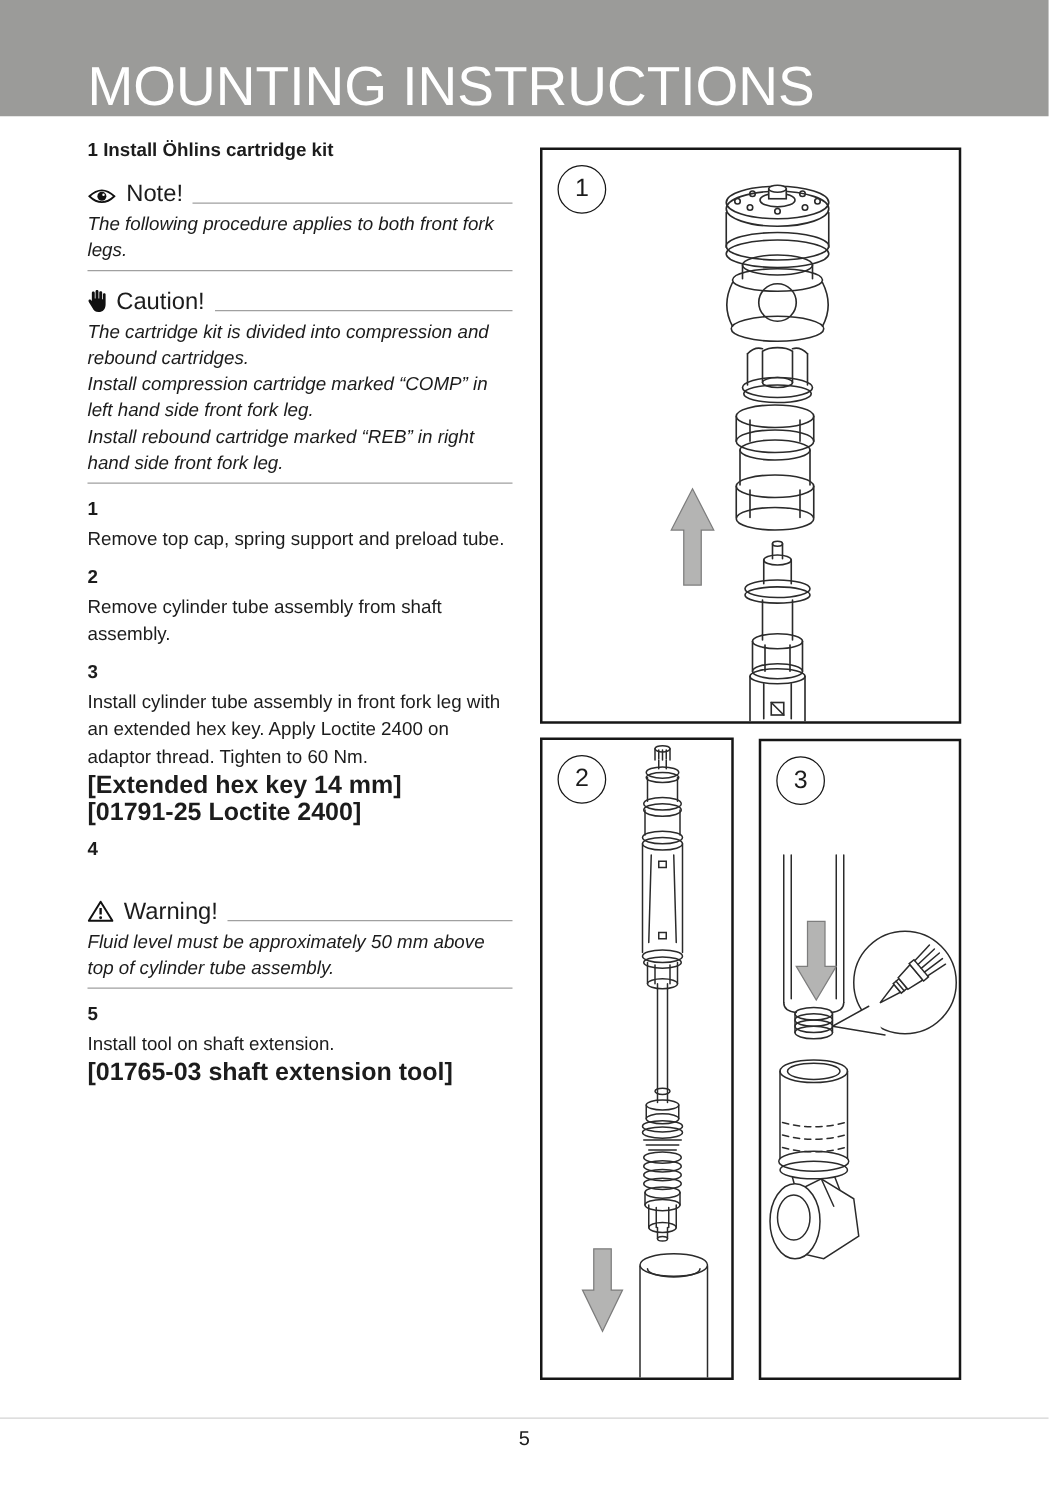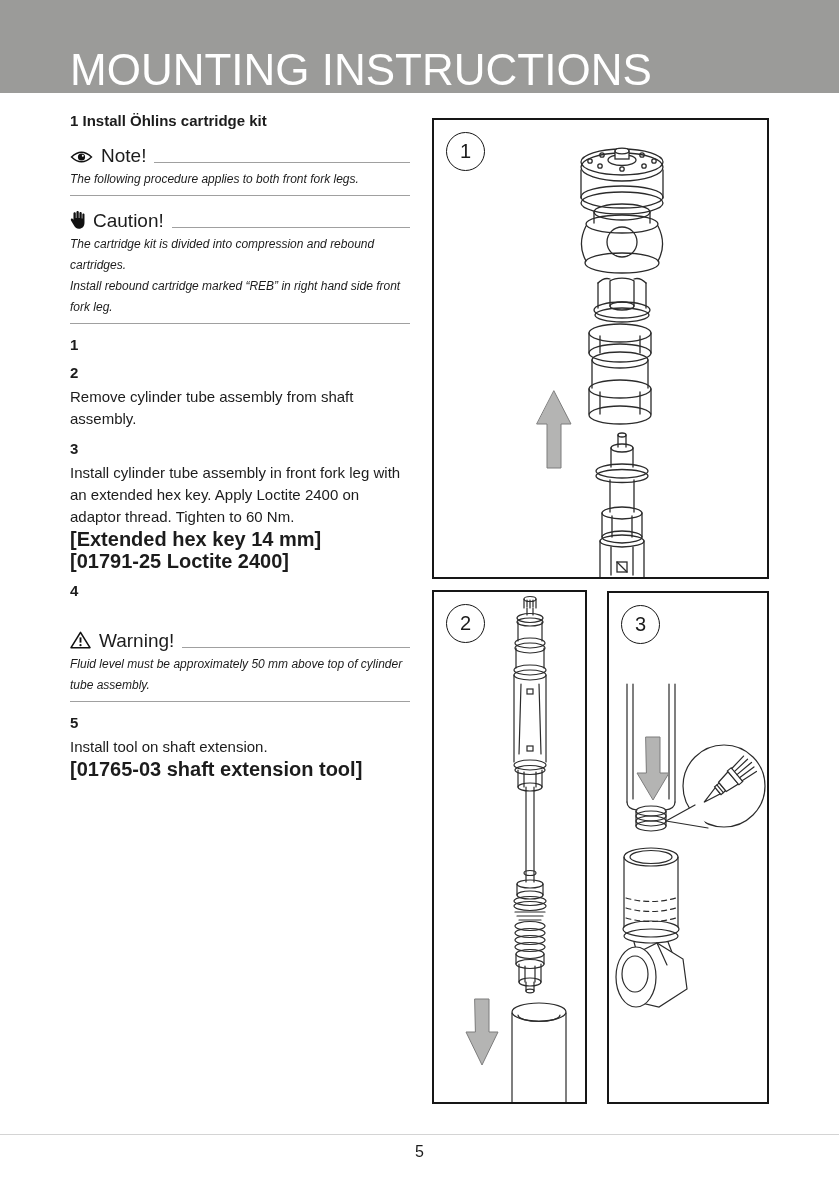--- a/index.html
+++ b/index.html
@@ -19,21 +19,21 @@
     line-height:1;white-space:nowrap;
   }
   
   .left-col{position:absolute;left:70px;top:112px;width:340px;}
   .section-title{font-size:15px;font-weight:bold;margin-bottom:14px;}
   .advisory{margin-bottom:12px;}
   .adv-head{display:flex;align-items:flex-end;height:24px;margin-bottom:2px;}
   .adv-icon{display:inline-flex;align-items:flex-end;margin-right:8px;padding-bottom:3px;}
   .adv-title{font-size:19px;font-weight:normal;line-height:22px;white-space:nowrap;}
   .head-rule{flex:1;height:0;border-bottom:1px solid var(--rule,#a0a0a0);margin:0 0 4px 8px;}
-  .adv-body{margin:1px 0 5px 0;font-style:italic;font-size:12px;line-height:21px;}
+  .adv-body{margin:1px 0 5px 0;font-style:italic;font-size:15px;line-height:21px;}
   .adv-body p{margin:0;}
   .adv-rule{height:0;border-bottom:1px solid var(--rule,#a0a0a0);}
   .step{margin-top:10px;}
   .step-num{font-size:15px;font-weight:bold;line-height:18px;margin-bottom:4px;}
   .step-text{font-size:15px;line-height:22px;}
   .step-tool{font-size:20px;font-weight:bold;line-height:22px;}
   
   .figure{position:absolute;background:#fff;border:2px solid #161616;box-sizing:border-box;}
   #fig1{left:432px;top:118px;width:337px;height:461px;}
   #fig2{left:432px;top:590px;width:155px;height:514px;}
@@ -82,27 +82,29 @@
       <span class="adv-icon">
         <svg width="15" height="18" viewBox="0 0 14 17">
           <path fill="#111" d="M3.2 7.5 V2.2 c0-1.5 2.2-1.5 2.2 0 V6.5 h0.6 V1.1 c0-1.4 2.2-1.4 2.2 0 V6.5 h0.6 V1.9 c0-1.4 2.2-1.4 2.2 0 V7 h0.6 V3.4 c0-1.3 2-1.3 2 0 V10.8 c0 3.8-2.1 5.9-5.3 5.9 -2.5 0-3.6-1.3-4.6-3.1 L1 9.3 c-0.7-1.4-0.1-2.2 0.7-2.2 0.6 0 1 0.4 1.5 1.2 z"></path>
         </svg>
       </span>
       <span class="adv-title">Caution!</span>
       <span class="head-rule"></span>
     </div>
     <div class="adv-body">
       <p>The cartridge kit is divided into compression and rebound cartridges.</p>
+      <p>Install compression cartridge marked “COMP” in left hand side front fork leg.</p>
       <p>Install rebound cartridge marked “REB” in right hand side front fork leg.</p>
     </div>
     <div class="adv-rule"></div>
   </section>
 
   <div class="step">
     <div class="step-num">1</div>
+    <div class="step-text">Remove top cap, spring support and preload tube.</div>
   </div>
 
   <div class="step">
     <div class="step-num">2</div>
     <div class="step-text">Remove cylinder tube assembly from shaft assembly.</div>
   </div>
 
   <div class="step">
     <div class="step-num">3</div>
     <div class="step-text">Install cylinder tube assembly in front fork leg with an extended hex key. Apply Loctite 2400 on adaptor thread. Tighten to 60 Nm.</div>

